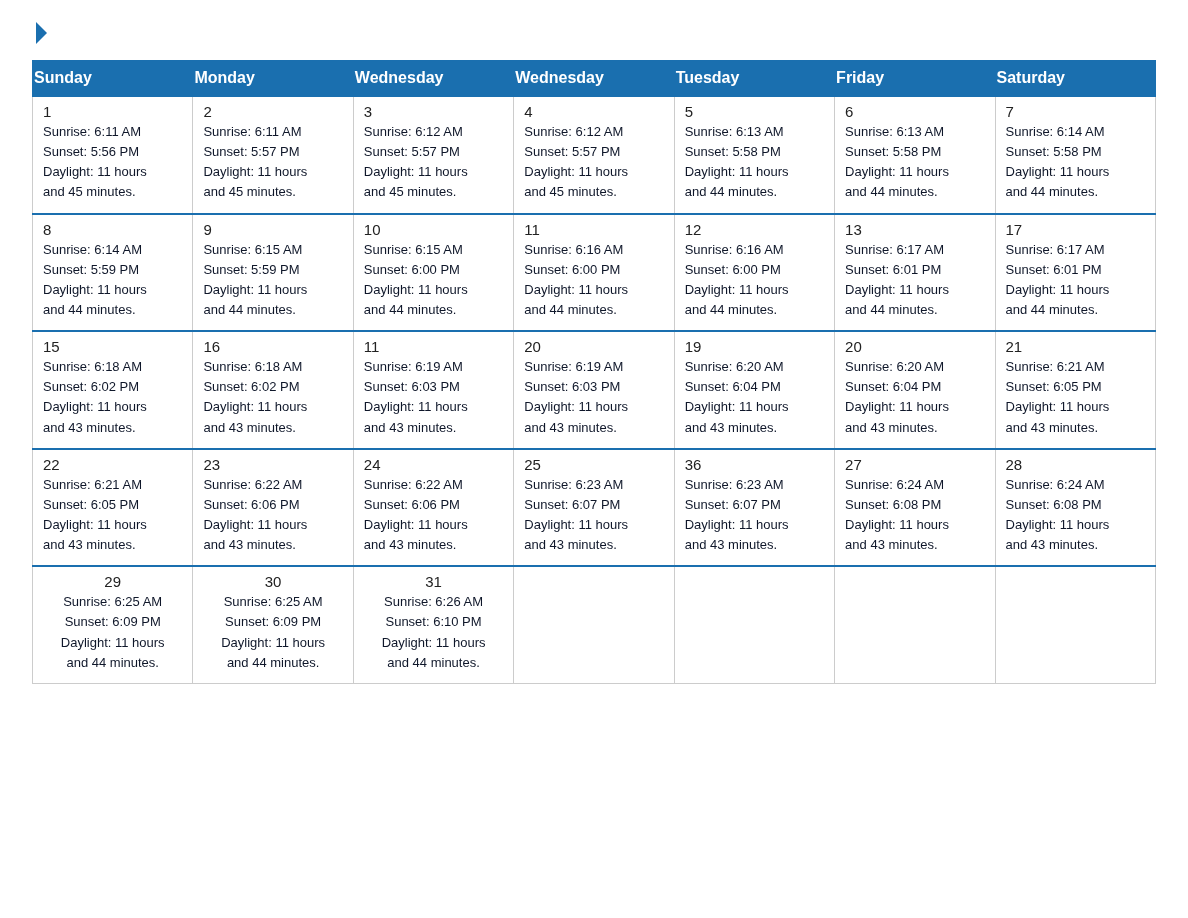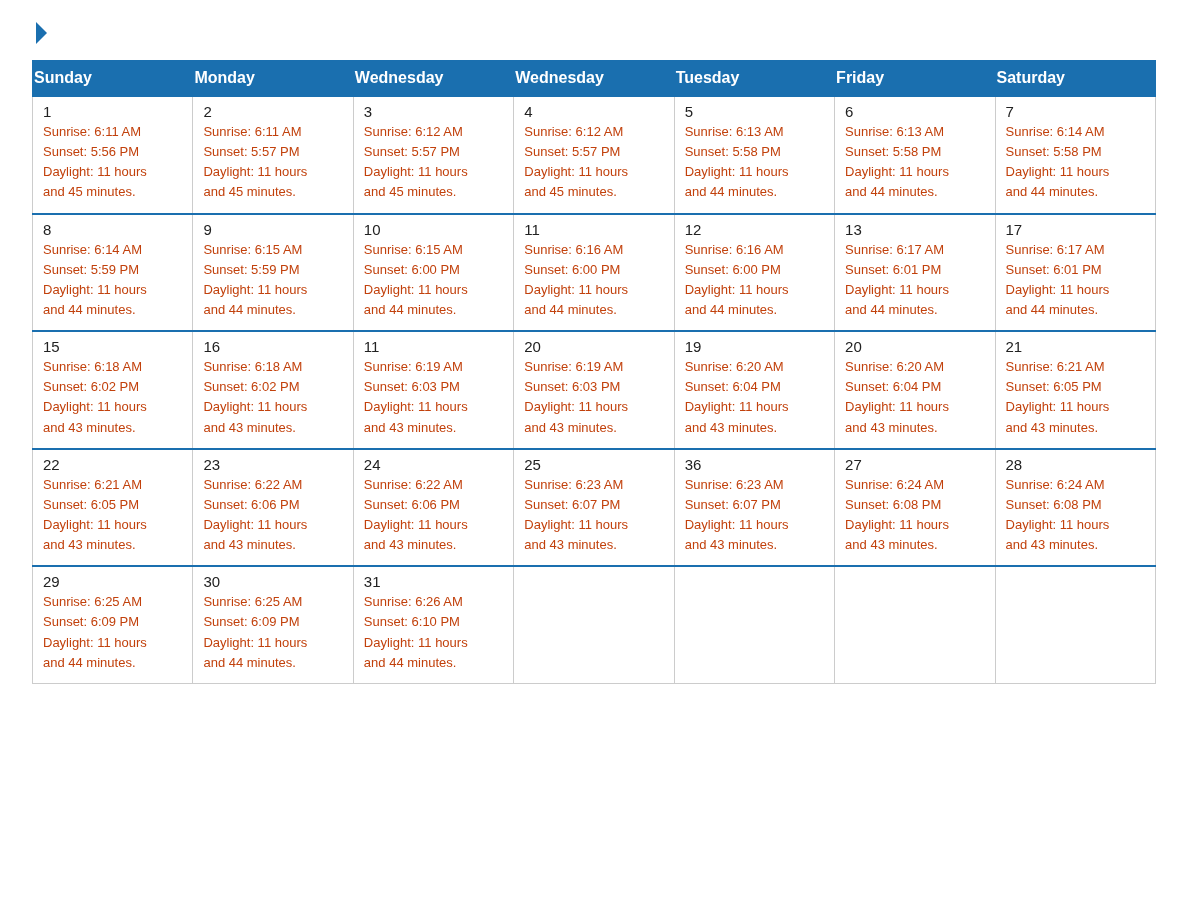--- a/index.html
+++ b/index.html
@@ -85,31 +85,32 @@
       min-height: 100px;
     }
     .calendar tr td {
       border-top: 2px solid #1a6faf;
       border-bottom: none;
       border-left: 1px solid #ccc;
       border-right: 1px solid #ccc;
     }
     .calendar tr:last-child td {
       border-bottom: 1px solid #ccc;
+      text-align: center;
     }
     .day-num {
       font-size: 15px;
       font-weight: normal;
       color: #222;
       margin-bottom: 2px;
       display: block;
     }
     .day-info {
       font-size: 13px;
-      color: #c2410c;
+      color: #0f172a;
       line-height: 1.55;
     }
     .empty-cell {
       background: #fff;
     }
   </style>
 </head>
 <body>
 
 <div class="header">

